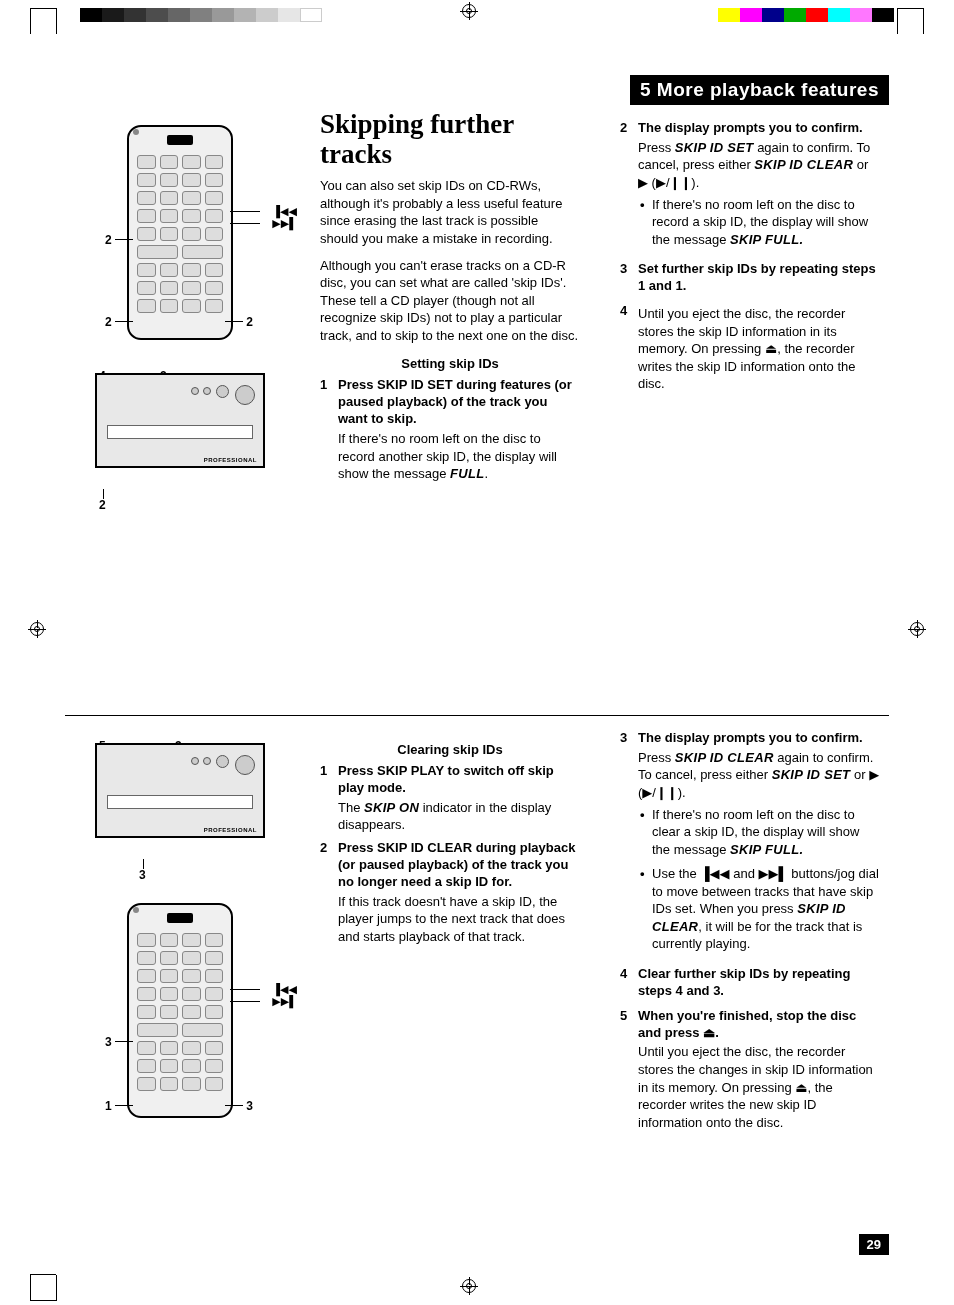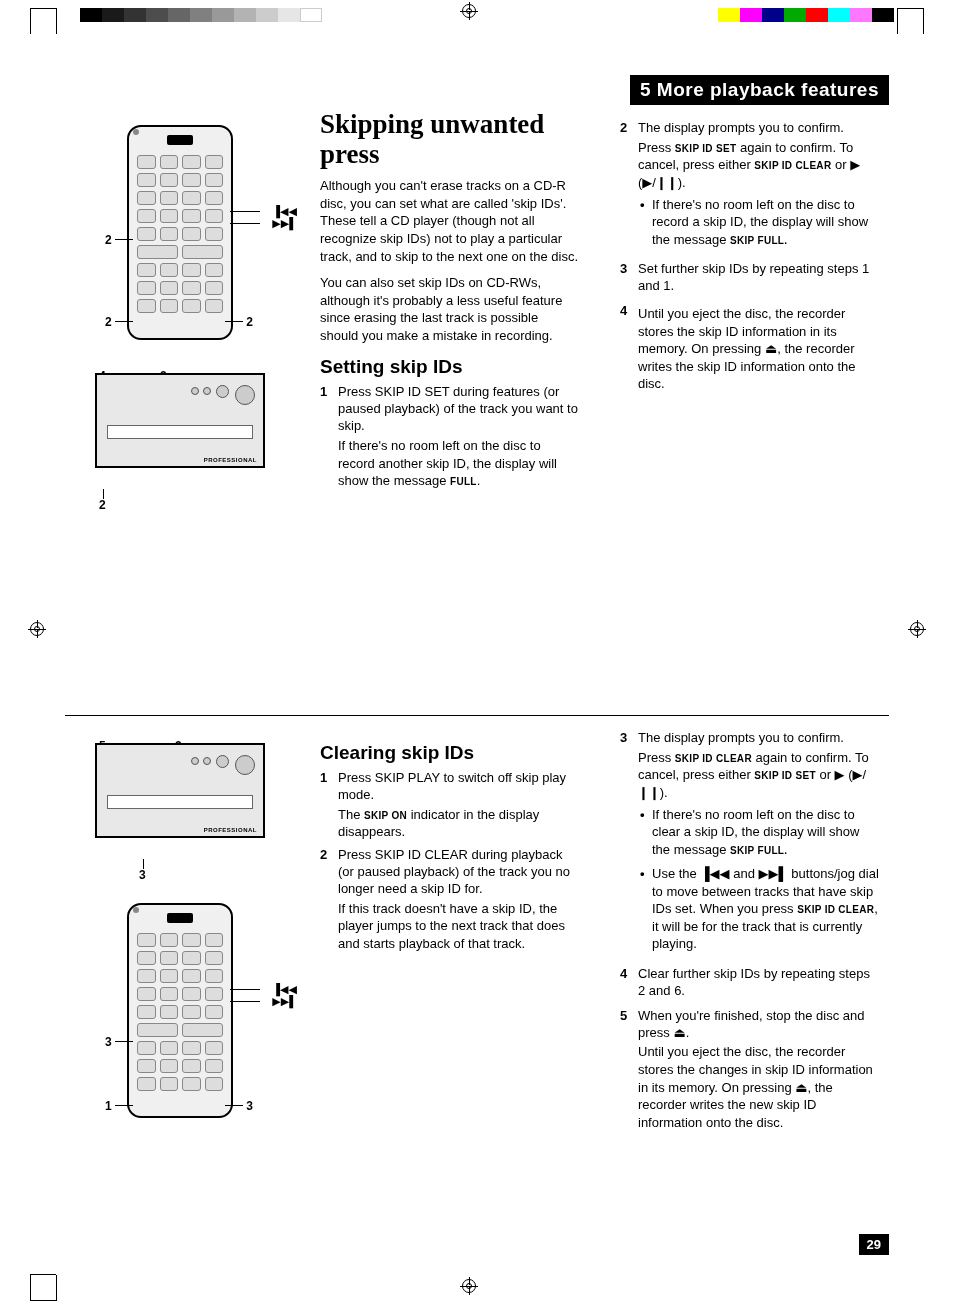--- a/index.html
+++ b/index.html
@@ -56,28 +56,28 @@
   .skip-icons{position:absolute; font-size:11px; line-height:12px;}
 
   
   .col { position:absolute; width:260px; }
   .col.mid-top { left:255px; top:35px; height:590px;}
   .col.right-top { left:555px; top:45px; height:580px;}
   .col.mid-bot { left:255px; top:655px; }
   .col.right-bot { left:555px; top:655px; }
 
   h1.big { font-family: Georgia, 'Times New Roman', serif; font-size:27px; font-weight:bold; line-height:1.1; margin-bottom:8px;}
-  h2.sub { font-family: Arial, sans-serif; font-size:19px; font-weight:bold; margin:12px 0 6px;}
+  h2.sub { font-family: Arial, sans-serif; font-size:13px; font-weight:bold; margin:12px 0 6px;text-align:center;}
   p.body { font-size:13px; line-height:1.35; margin-bottom:9px;}
   .step { display:flex; margin-bottom:4px; }
   .step .num{ font-weight:bold; width:18px; flex:none; font-size:13px;}
   .step .txt{ flex:1; }
-  .step .title{ font-weight:normal; font-size:13px; line-height:1.3;}
+  .step .title{ font-weight:bold; font-size:13px; line-height:1.3;}
   .step .desc{ font-size:13px; line-height:1.35; margin-top:2px;}
-  .sc{font-weight:bold; font-size:10px; letter-spacing:.3px;}
+  .sc{font-weight:bold; font-size:13px; letter-spacing:.3px;font-style:italic;}
   ul.bul{list-style:none; padding-left:14px; margin-top:4px;}
   ul.bul li{position:relative; font-size:13px; line-height:1.35; margin-bottom:7px;}
   ul.bul li::before{content:"•"; position:absolute; left:-12px; font-weight:bold;}
   .divider{position:absolute; left:0; right:0; top:640px; height:1px; background:#000;}
 </style>
 </head>
 <body>
 
 <div class="top-marks">
   <div class="corner-tl"></div>
@@ -269,23 +269,23 @@
       <div class="callout" style="left:40px;top:132px">3</div>
       <div class="lead" style="top:138px;left:50px;width:18px;height:1px"></div>
       <div class="callout" style="left:40px;top:196px">1</div>
       <div class="lead" style="top:202px;left:50px;width:18px;height:1px"></div>
       <div class="callout" style="right:42px;top:196px">3</div>
       <div class="lead" style="top:202px;right:52px;width:18px;height:1px"></div>
     </div>
   </div>
 
   <div class="col mid-top">
-    <h1 class="big">Skipping unwanted press</h1>
+    <h1 class="big">Skipping further tracks</h1>
+    <p class="body">You can also set skip IDs on CD-RWs, although it's probably a less useful feature since erasing the last track is possible should you make a mistake in recording.</p>
     <p class="body">Although you can't erase tracks on a CD-R disc, you can set what are called 'skip IDs'. These tell a CD player (though not all recognize skip IDs) not to play a particular track, and to skip to the next one on the disc.</p>
-    <p class="body">You can also set skip IDs on CD-RWs, although it's probably a less useful feature since erasing the last track is possible should you make a mistake in recording.</p>
     <h2 class="sub">Setting skip IDs</h2>
     <div class="step">
       <div class="num">1</div>
       <div class="txt">
         <div class="title">Press SKIP ID SET during features (or paused playback) of the track you want to skip.</div>
         <div class="desc"><span>If there's no room left on the disc to record another skip ID, the display will show the message </span><span class="sc">FULL</span><span>.</span></div>
       </div>
     </div>
   </div>
 
@@ -342,21 +342,21 @@
         <div class="desc"><span>Press </span><span class="sc">SKIP ID CLEAR</span><span> again to confirm. To cancel, press either </span><span class="sc">SKIP ID SET</span><span> or ▶ (▶/❙❙).</span></div>
         <ul class="bul">
           <li><span>If there's no room left on the disc to clear a skip ID, the display will show the message </span><span class="sc">SKIP FULL.</span></li>
           <li><span>Use the ▐◀◀ and ▶▶▌ buttons/jog dial to move between tracks that have skip IDs set. When you press </span><span class="sc">SKIP ID CLEAR</span><span>, it will be for the track that is currently playing.</span></li>
         </ul>
       </div>
     </div>
     <div class="step" style="margin-top:6px;">
       <div class="num">4</div>
       <div class="txt">
-          <div class="title">Clear further skip IDs by repeating steps 2 and 6.</div>
+          <div class="title">Clear further skip IDs by repeating steps 4 and 3.</div>
         </div>
     </div>
     <div class="step" style="margin-top:8px;">
       <div class="num">5</div>
       <div class="txt">
         <div class="title">When you're finished, stop the disc and press ⏏.</div>
         <div class="desc">Until you eject the disc, the recorder stores the changes in skip ID information in its memory. On pressing ⏏, the recorder writes the new skip ID information onto the disc.</div>
       </div>
     </div>
   </div>

